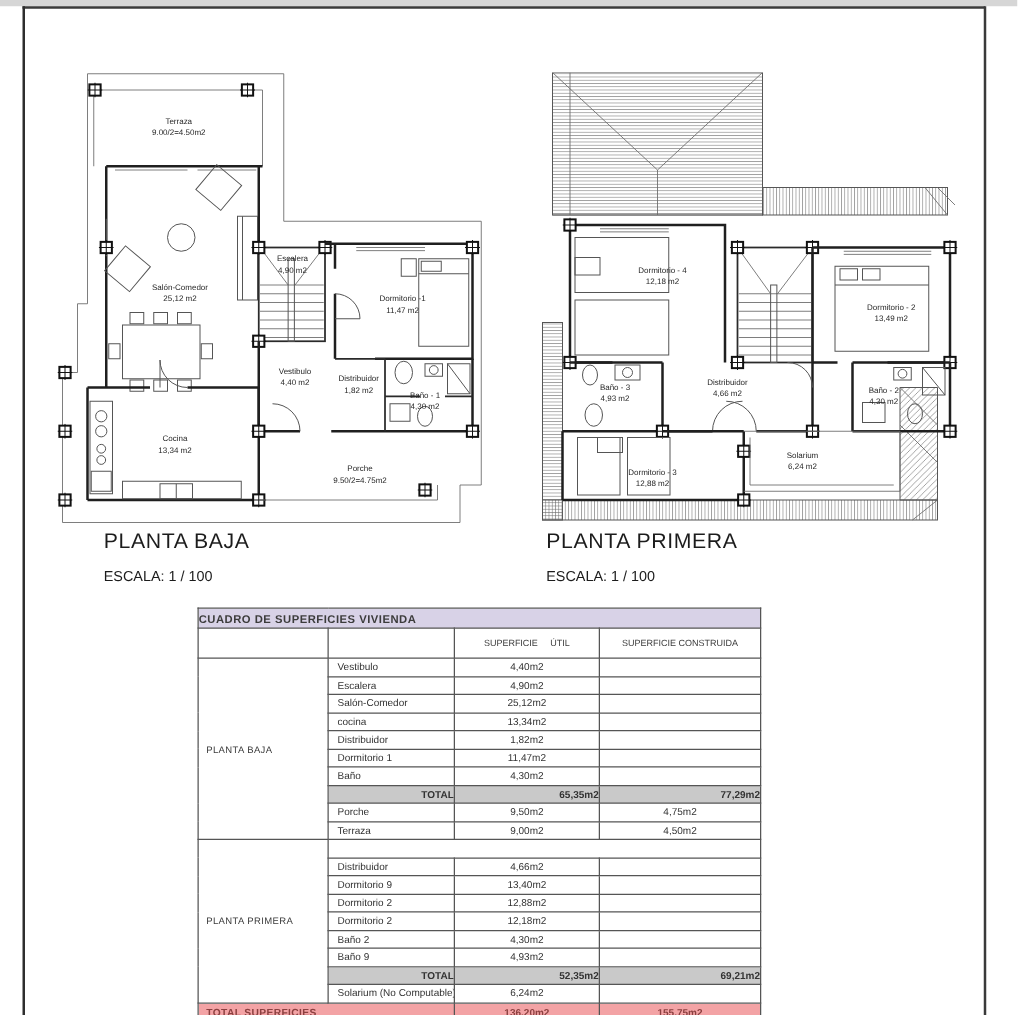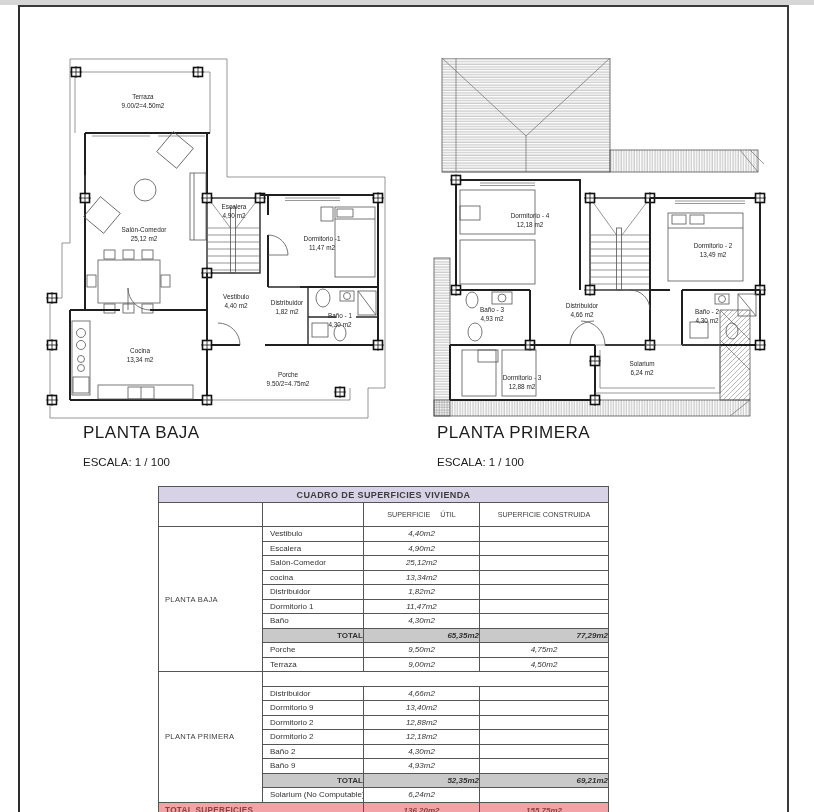--- a/index.html
+++ b/index.html
@@ -20,27 +20,27 @@
   .hatchline{stroke:#6e6e6e;stroke-width:0.5;}
 
   .plan-title{position:absolute;color:#1c1c1c;}
   .plan-title .t1{font-size:17px;letter-spacing:0.5px;}
   .plan-title .t2{font-size:11.5px;margin-top:13px;}
 
   .surf-table{position:absolute;left:158px;top:486px;width:450px;border-collapse:collapse;
               table-layout:fixed;font-size:8px;color:#333;}
   .surf-table td{border:1px solid var(--c-border);height:13.5px;padding:0;overflow:hidden;
                  white-space:nowrap;}
-  .surf-table td.title-cell{background:var(--c-header);text-align:center;font-weight:bold;
+  .surf-table td.title-cell{background:var(--c-header);font-weight:bold;
                  font-size:9px;letter-spacing:0.4px;height:15px;color:#3c3c3c;}
   .surf-table td.hdr{font-weight:normal;font-size:7.2px;text-align:center;height:23px;color:#3c3c3c;}
   .surf-table td.hdr-util{word-spacing:8px;}
   .surf-table td.group{font-size:7.6px;padding-left:6px;letter-spacing:0.3px;color:#3c3c3c;}
   .surf-table td.name{padding-left:7px;}
-  .surf-table td.val{text-align:center;font-style:italic;}
+  .surf-table td.val{text-align:center;}
   .surf-table tr.total td{background:var(--c-total);font-weight:bold;text-align:right;}
   .surf-table tr.grand td{background:var(--c-grand);color:var(--c-grand-text);
                  font-weight:bold;height:15px;}
   .surf-table tr.grand td.glabel{padding-left:6px;font-size:8.2px;letter-spacing:0.3px;}
 </style>
 </head>
 <body>
 
 <div class="top-band"></div>
 <div class="frame-top"></div>

